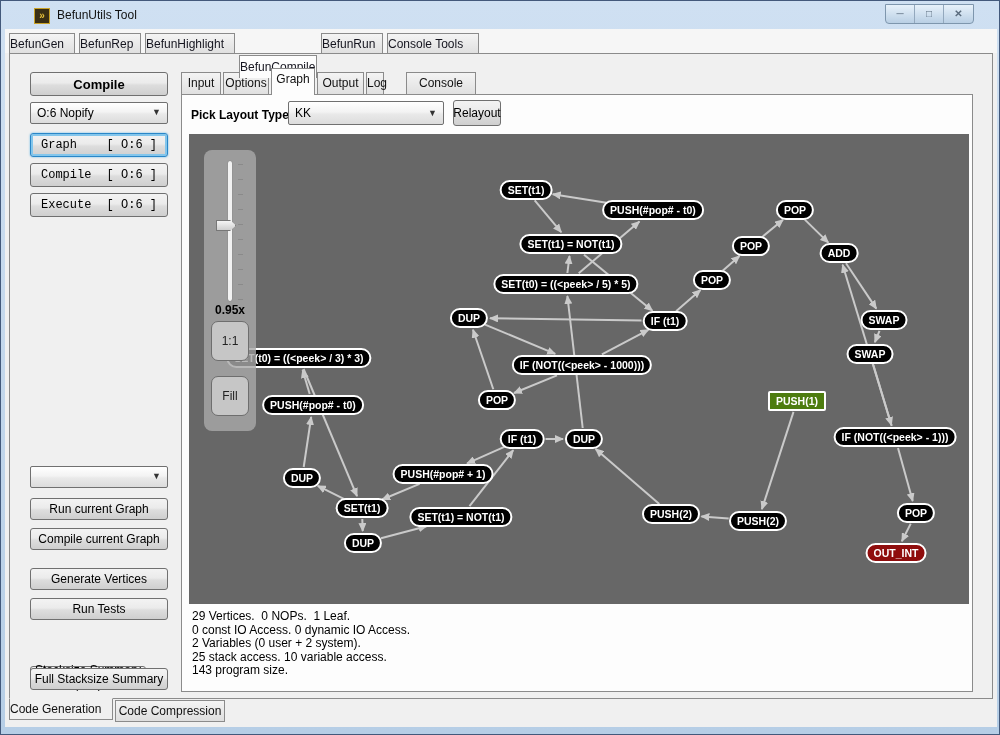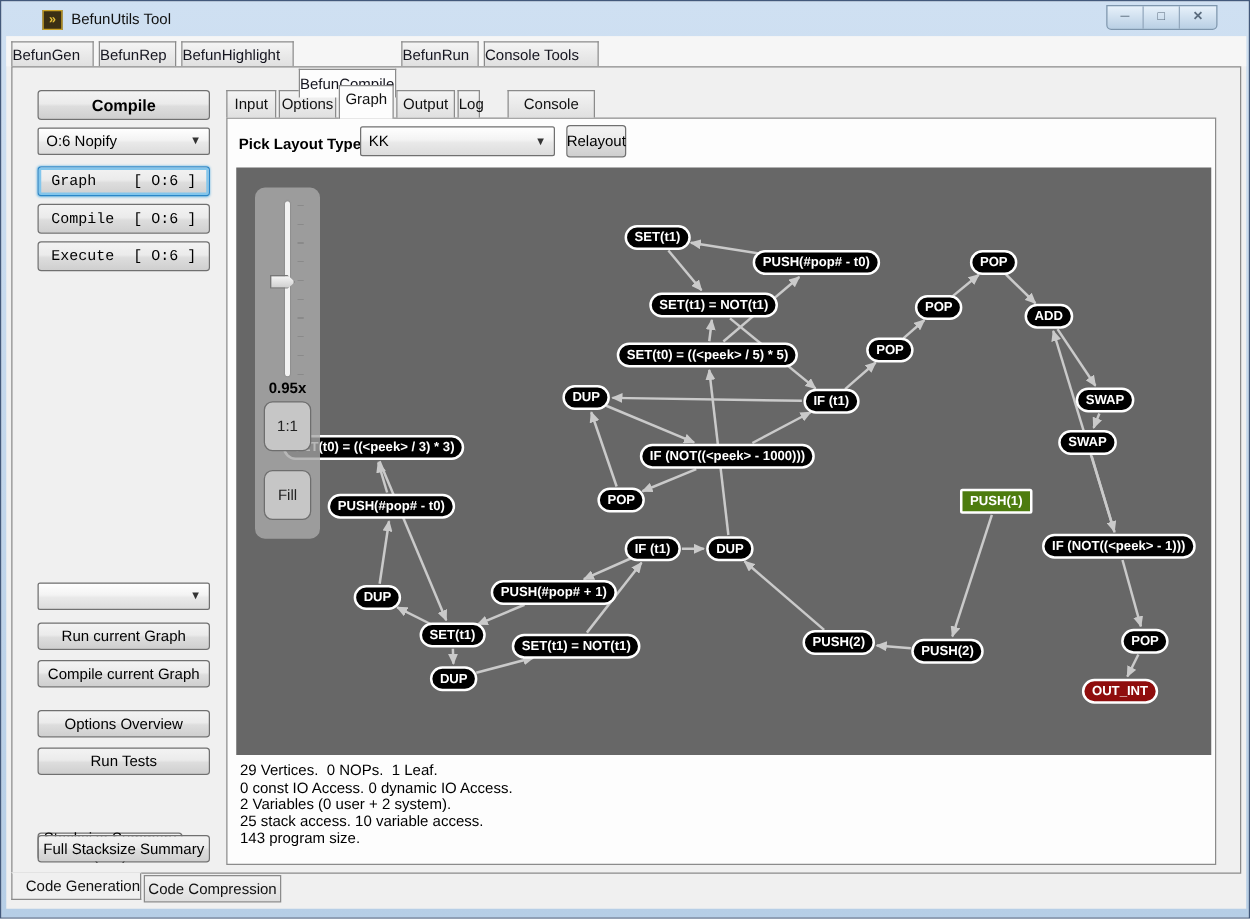--- a/index.html
+++ b/index.html
@@ -100,21 +100,21 @@
             <span>[ O:6 ]</span>
           </div>
         </div>
       <div class="combo" style="left:20px;top:412px;width:138px;height:22px;">
         <span></span>
         <span class="arrow">▼</span>
       </div>
       <div id="toolButtons">
           <div class="btn" style="left: 20px; top: 444px; width: 138px; height: 22px;">Run current Graph</div>
           <div class="btn" style="left: 20px; top: 474px; width: 138px; height: 22px;">Compile current Graph</div>
-          <div class="btn" style="left: 20px; top: 514px; width: 138px; height: 22px;">Options Overview</div>
+          <div class="btn" style="left: 20px; top: 514px; width: 138px; height: 22px;">Generate Vertices</div>
           <div class="btn" style="left: 20px; top: 544px; width: 138px; height: 22px;">Run Tests</div>
           <div class="btn" style="left: 20px; top: 612px; width: 116px; height: 22px;">Stacksize Summary (O:6)</div>
           <div class="btn" style="left: 20px; top: 614px; width: 138px; height: 22px;">Full Stacksize Summary</div>
         </div>
 
       <div id="subTabs"></div>
       <div class="subpage">
         <div class="bold" style="position:absolute;left:9px;top:13px;font-size:12px;">Pick Layout Type</div>
         <div class="combo" style="left:106px;top:6px;width:156px;height:24px;">
           <span>KK</span>
@@ -215,16 +215,16 @@
       </div>
     <div class="stab" style="left: 171px; width: 40px; text-align: center; padding: 0px;">Input</div>
         <div class="stab" style="left: 213px; width: 46px; text-align: center; padding: 0px;">Options</div>
         <div class="stab active" style="left: 261px; width: 44px; text-align: center; padding: 0px;">Graph</div>
         <div class="stab" style="left: 307px; width: 47px; text-align: center; padding: 0px;">Output</div>
         <div class="stab" style="left: 356px; width: 18px; text-align: center; padding: 0px;">Log</div>
         <div class="stab" style="left: 396px; width: 70px; text-align: center; padding: 0px;">Console</div>
       </div>
 
     <div id="bottomTabs"></div>
-  <div class="btab active" style="left: 4px; top: 669px; width: 104px; text-align: right; padding: 0px;">Code Generation</div>
+  <div class="btab active" style="left: 4px; top: 669px; width: 104px; text-align: left; padding: 0px;">Code Generation</div>
       <div class="btab" style="left: 110px; top: 671px; width: 110px; text-align: center; padding: 0px;">Code Compression</div>
     </div>
 </div>
 
 </body></html>

